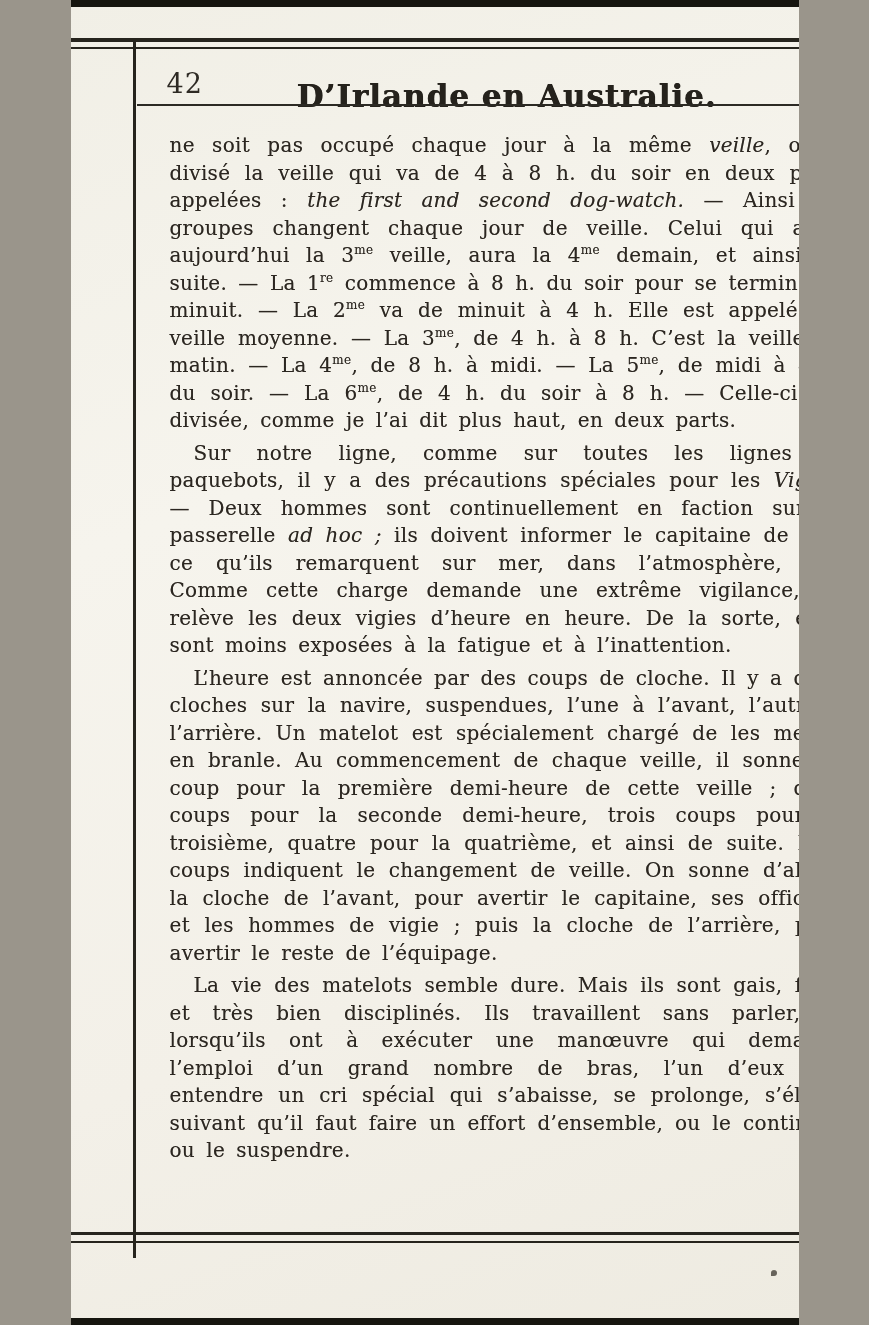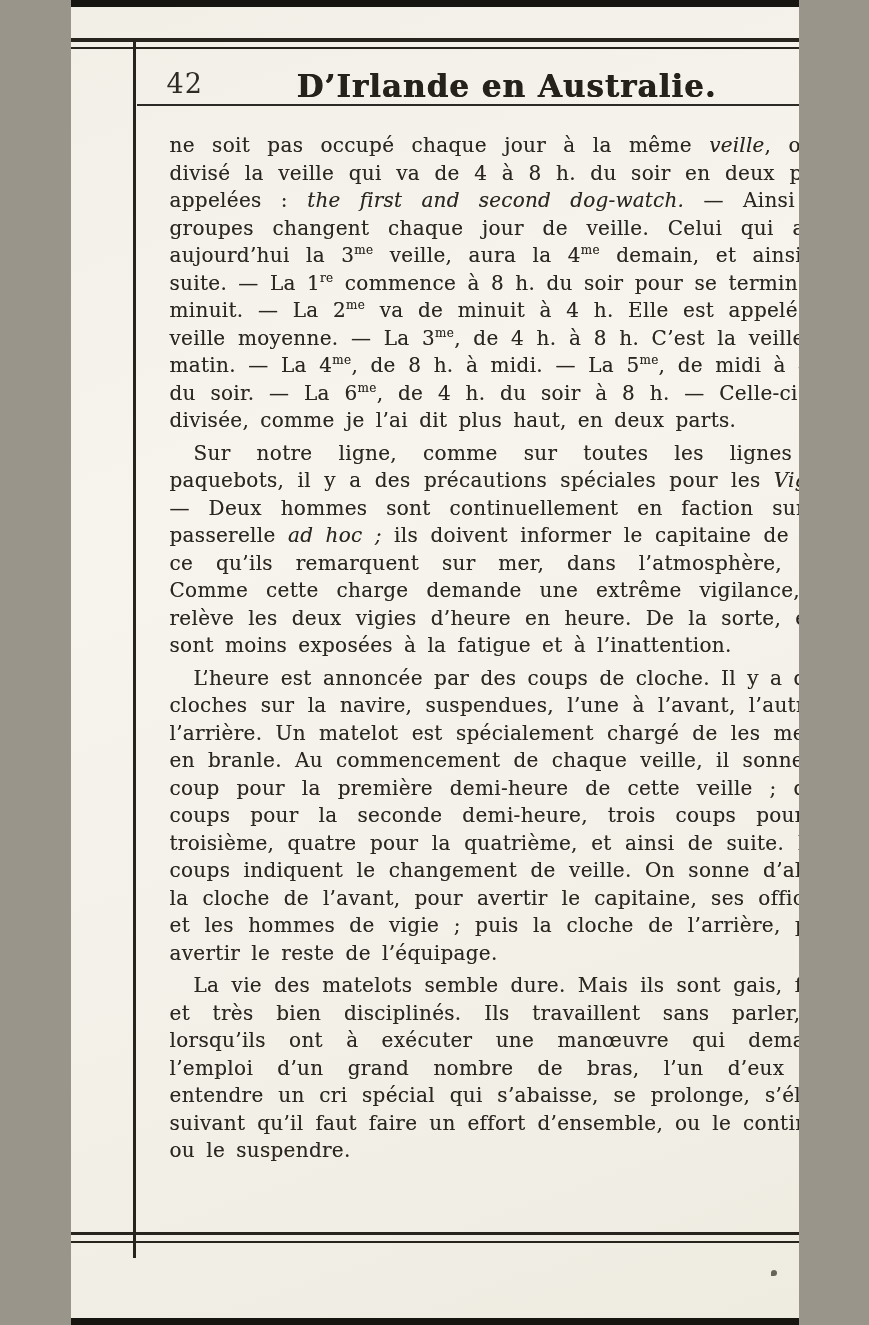--- a/index.html
+++ b/index.html
@@ -31,21 +31,21 @@
   .rule-left  { position: absolute; left: 62px;  top: 40px; height: 1218px; width: 3px; background: #26241d; }
   .rule-right { position: absolute; left: 798px; top: 40px; height: 1218px; width: 3px; background: #26241d; }
 
   
   .header { position: absolute; top: 58px; left: 94px; width: 684px; height: 46px; }
   .page-number {
     position: absolute; left: 2px; top: 10px;
     font-size: 27px; letter-spacing: 1px; color: #2e2a24;
   }
   .page-title {
-    position: absolute; left: 0; right: 0; top: 10px;
+    position: absolute; left: 0; right: 0; top: 20px;
     text-align: center;
     font-size: 31px; font-weight: bold; letter-spacing: 1px;
     color: #25221c;
     text-shadow: 0.6px 0 0 currentColor;
   }
   .header-rule { position: absolute; top: 104px; left: 66px; width: 731px; height: 2px; background: #2c2a24; }
 
   
   .body-text {
     position: absolute; top: 127px; left: 94px; width: 684px;

